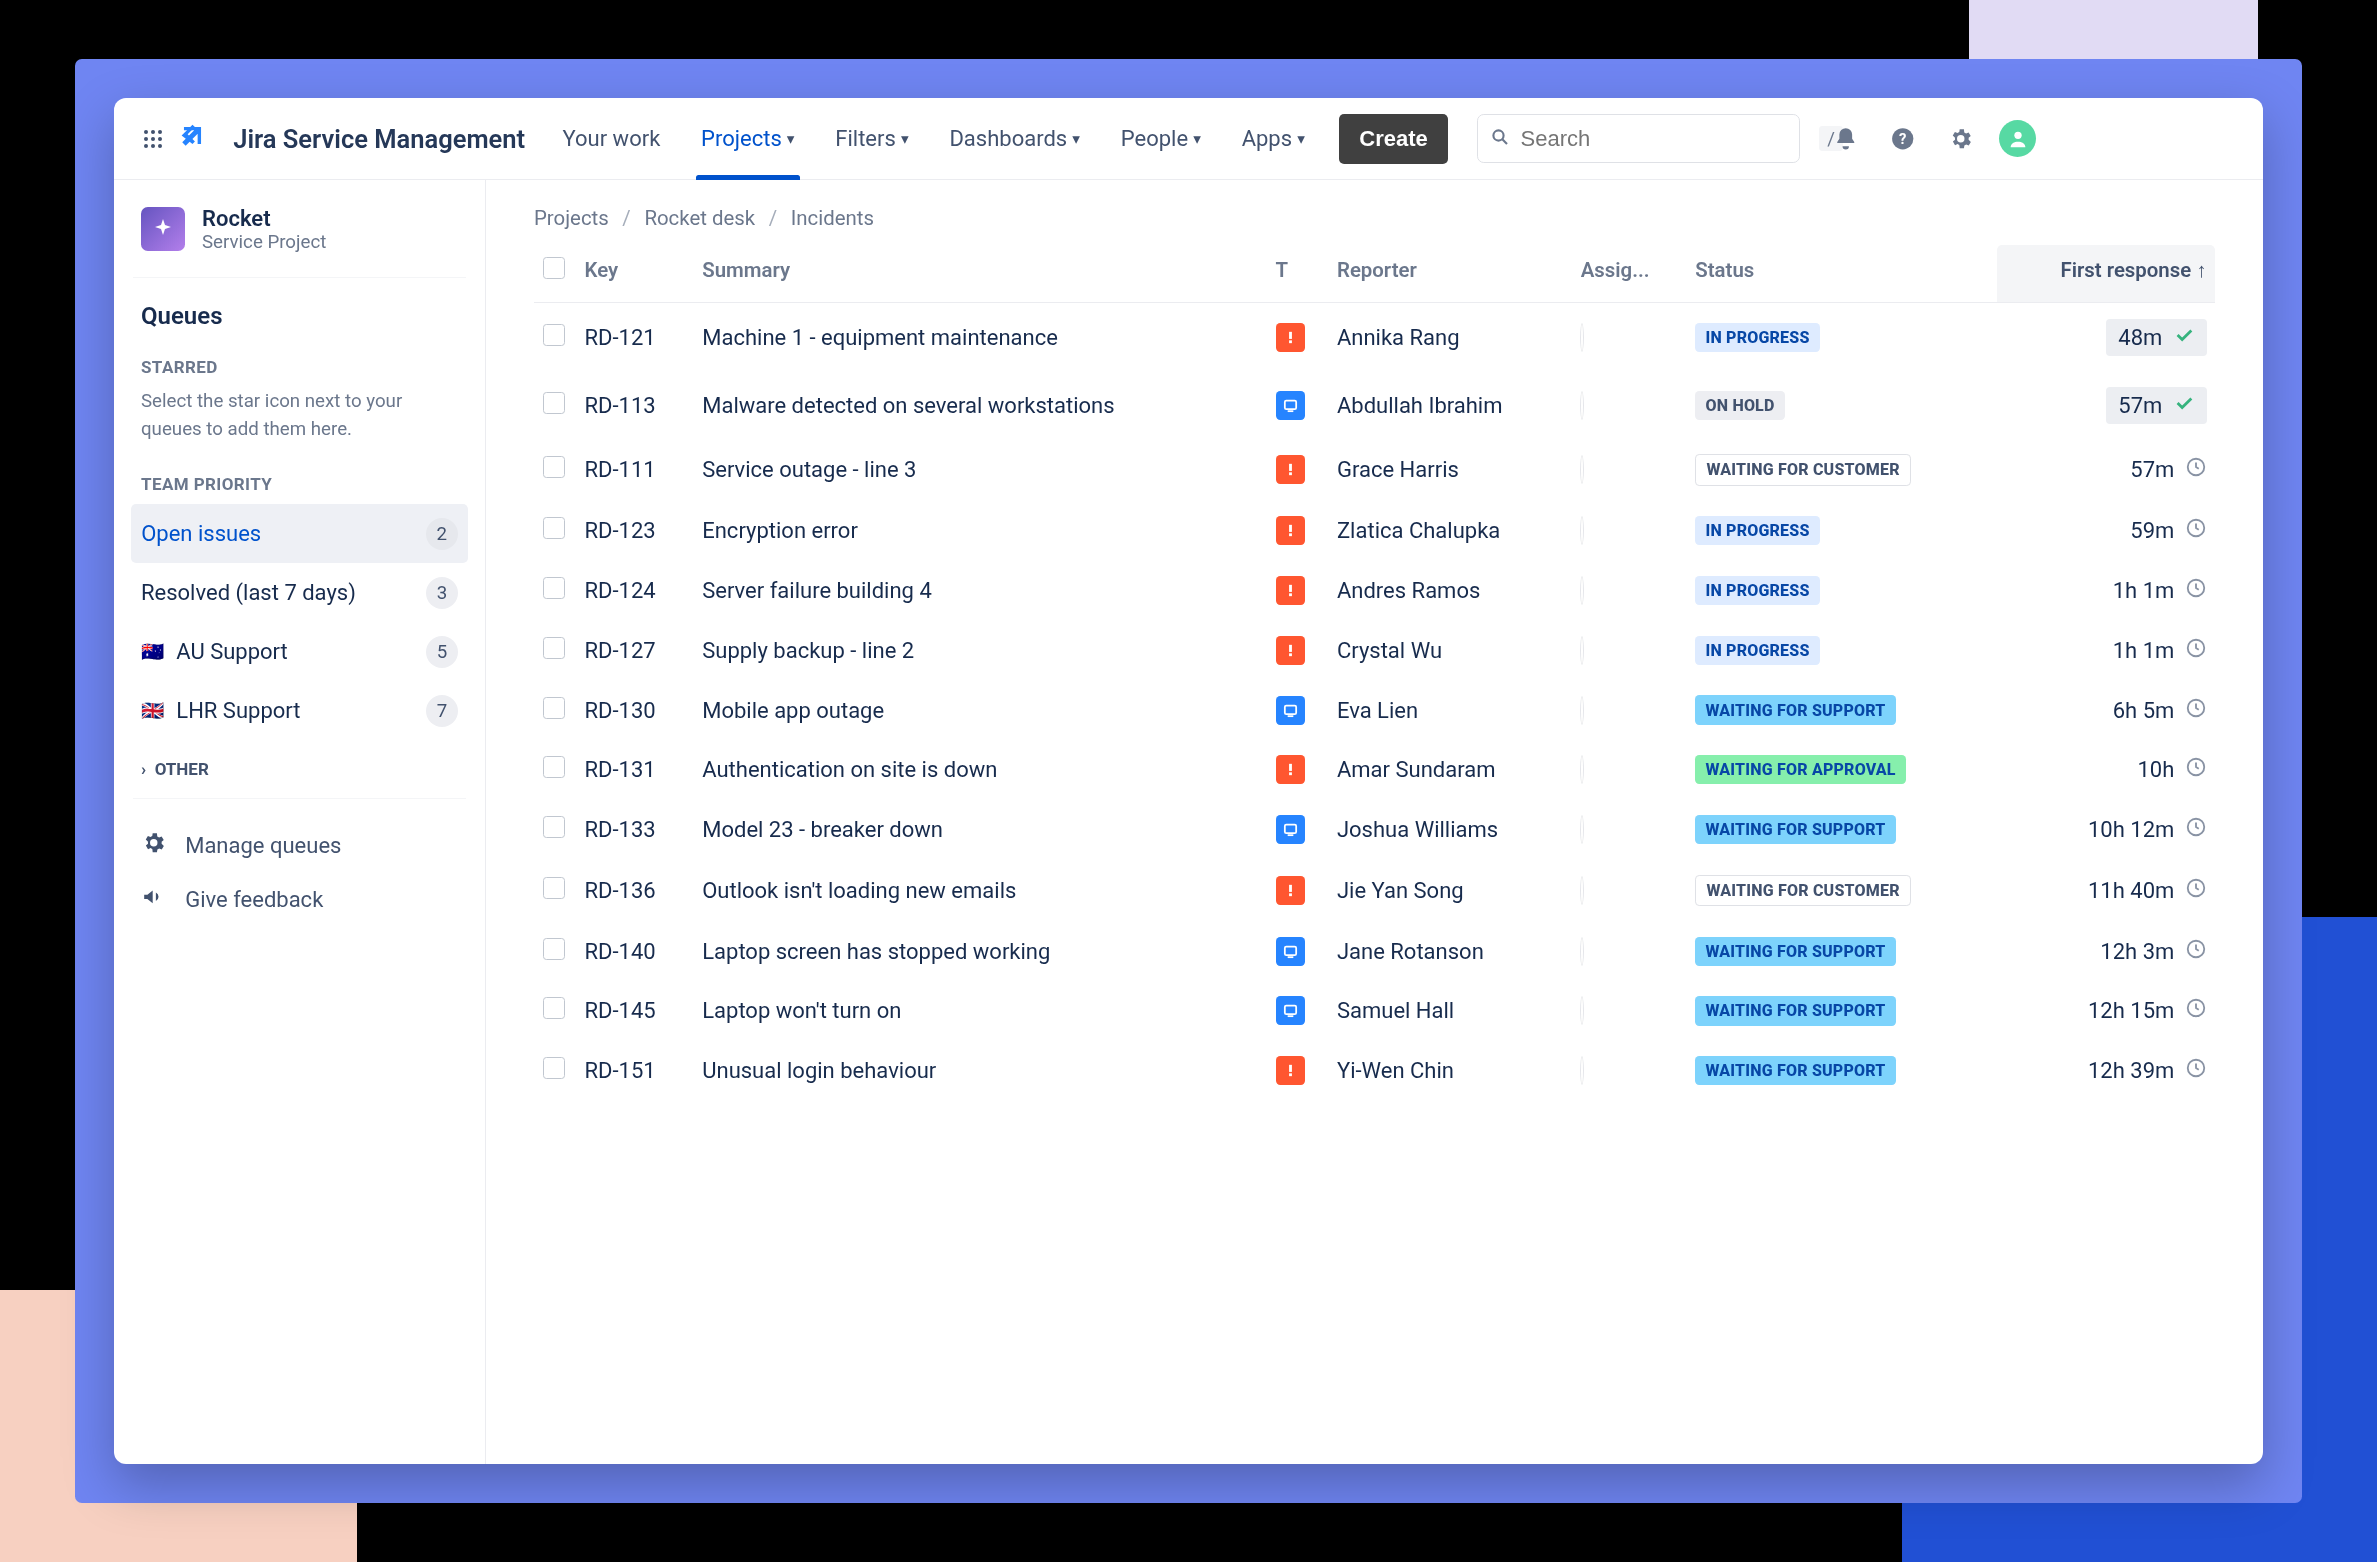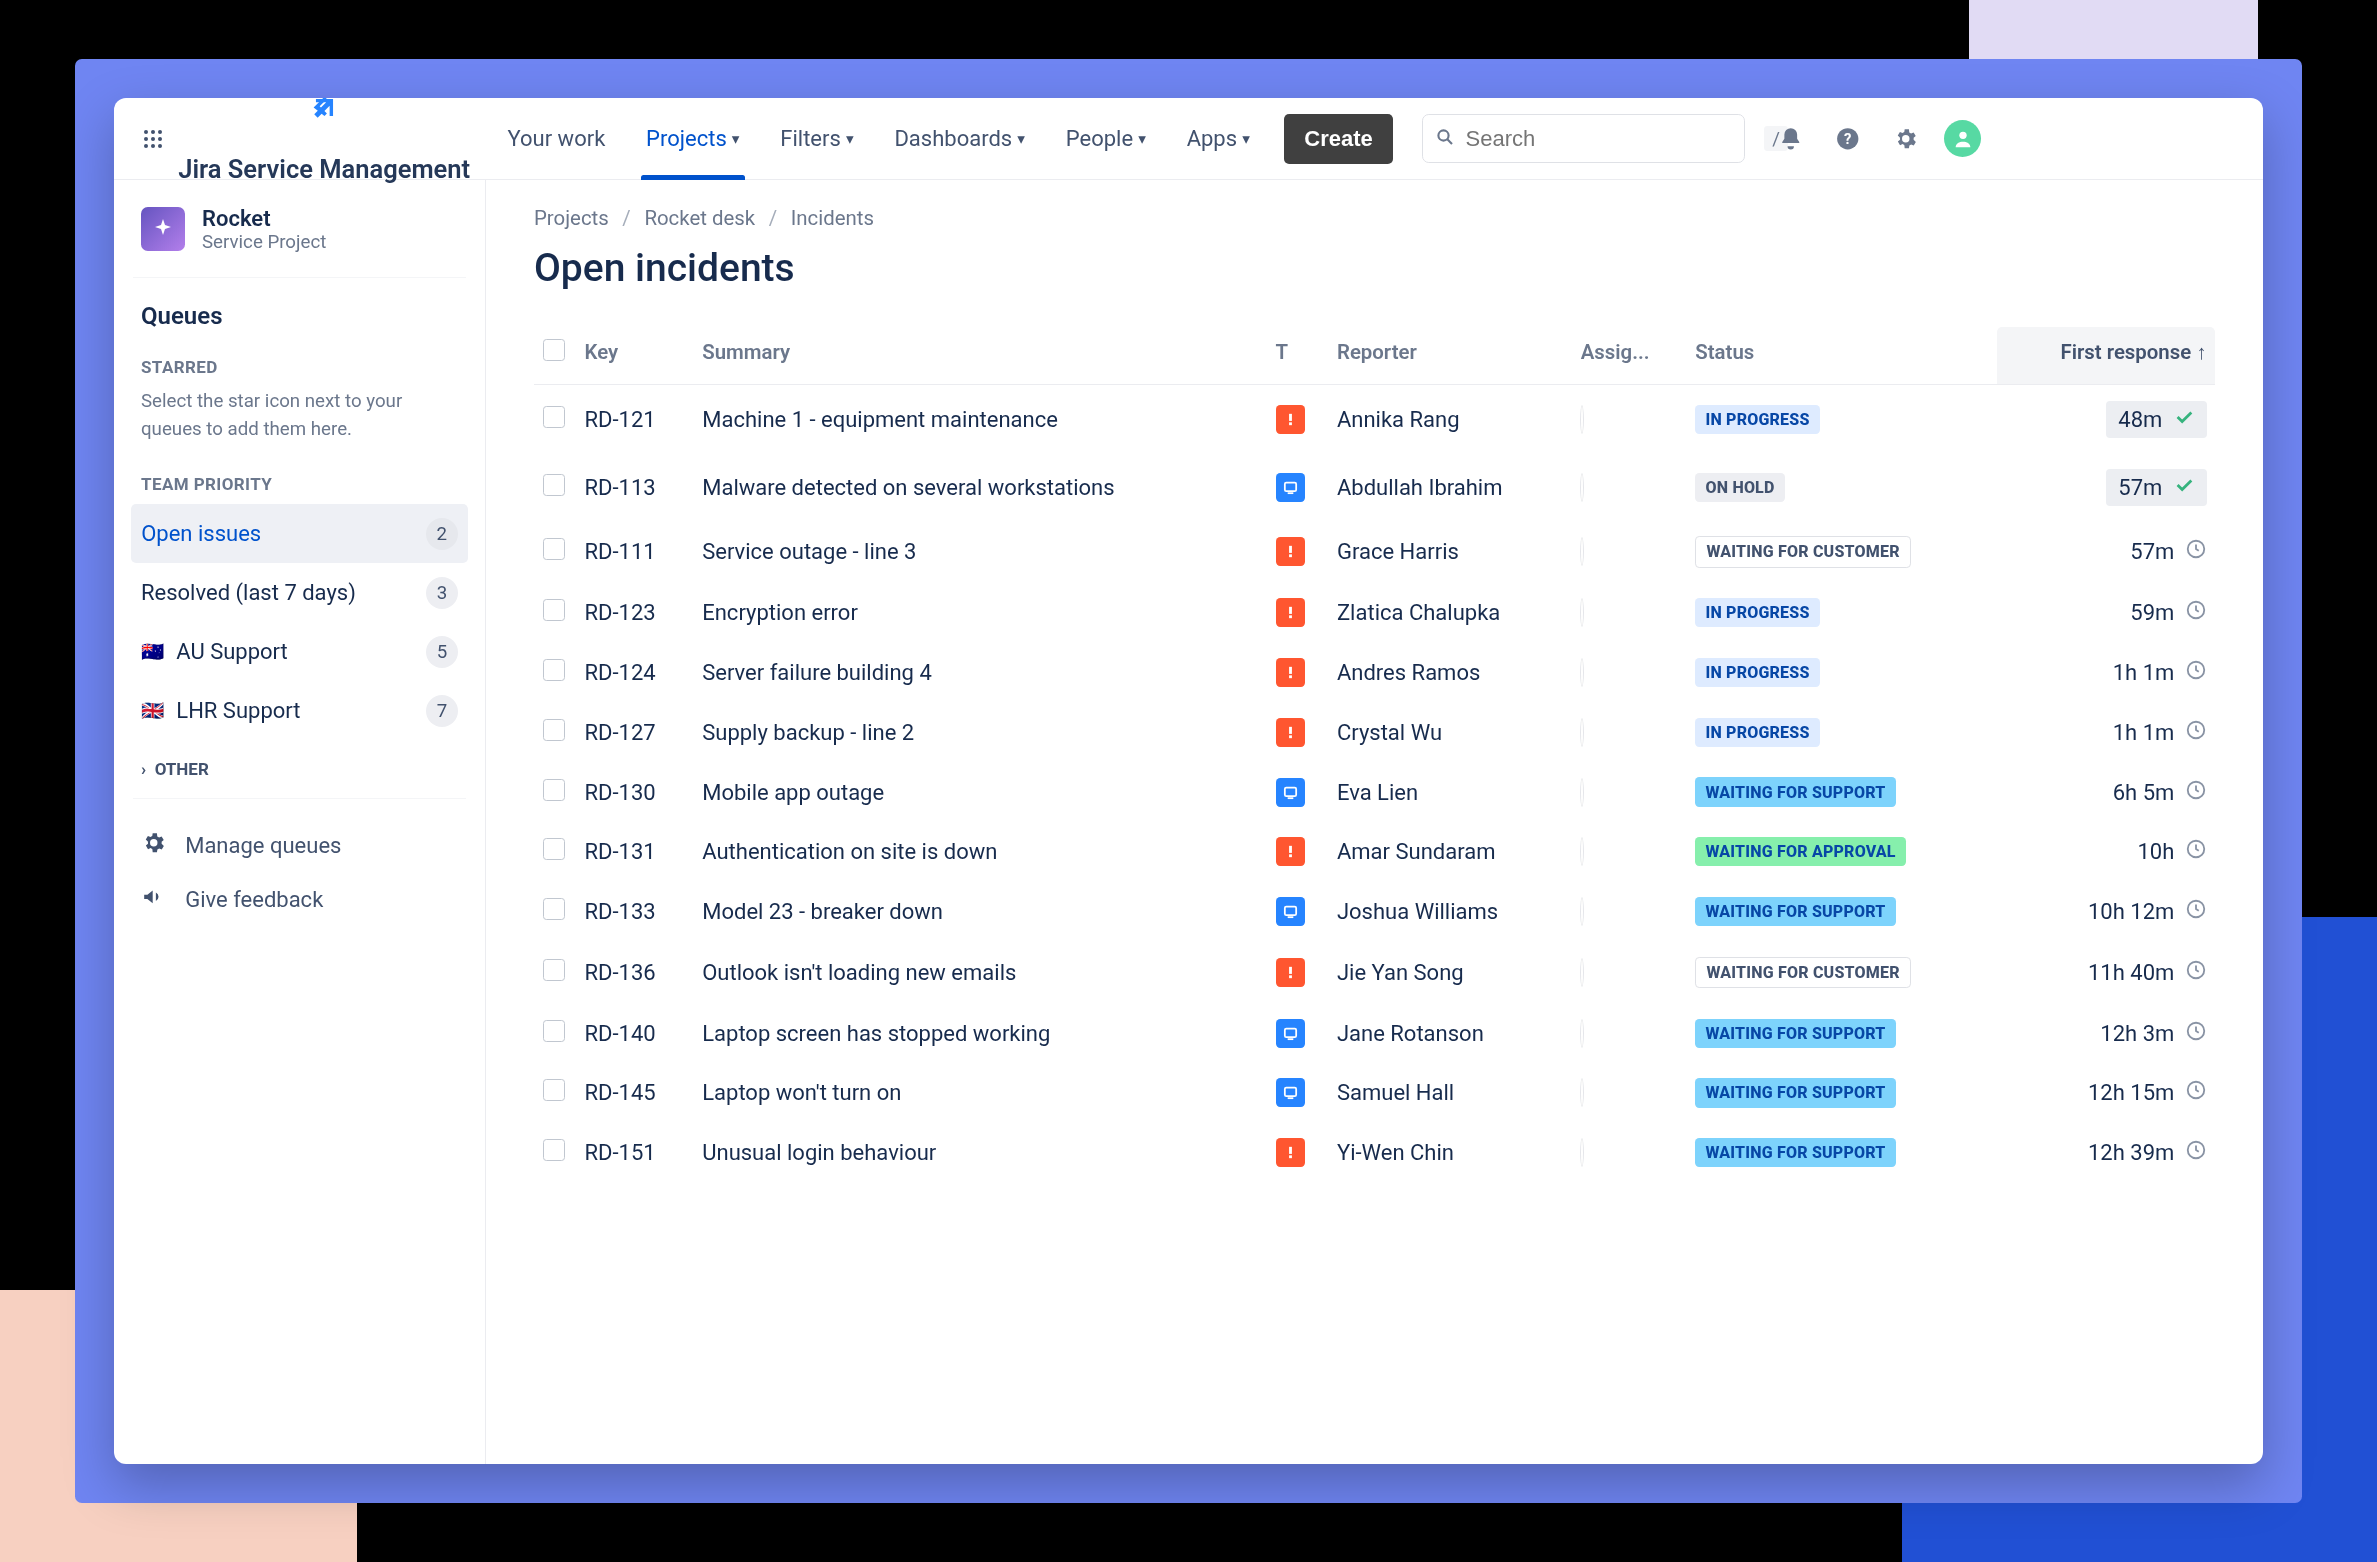--- a/index.html
+++ b/index.html
@@ -17,21 +17,21 @@
   }
   .app {
     width:100%; height:100%; background:#fff; border-radius:12px;
     box-shadow:0 20.4px 51px rgba(0,0,0,0.25);
     display:flex; flex-direction:column; overflow:hidden;
   }
 
   
   .topbar { height:82px; padding:0 20.4px; display:flex; align-items:center; border-bottom:0.8px solid #EBECF0; gap:6.8px; }
   .app-switcher { width:37px; height:37px; display:flex; align-items:center; justify-content:center; color:#42526E; border-radius:5.1px; }
-  .brand { display:flex; align-items:center; gap:26px; color:#253858; font-weight:600; font-size:25.5px; margin-right:15.3px; white-space:nowrap;flex-direction:column; }
+  .brand { display:flex; align-items:center; gap:26px; color:#253858; font-weight:600; font-size:25.5px; margin-right:15.3px; white-space:nowrap; }
   .brand-icon { color:#2684FF; }
   .nav { display:flex; align-items:center; gap:10.2px; }
   .nav-item { display:flex; align-items:center; gap:5.1px; height:82px; padding:0 15.3px; font-size:22px; color:#42526E; cursor:pointer; position:relative; }
   .nav-item.active { color:#0052CC; }
   .nav-item.active::after { content:""; position:absolute; left:10.2px; right:10.2px; bottom:0; height:4.2px; background:#0052CC; border-radius:2.5px 2.5px 0 0; }
   .chev { font-size:15.3px; color:#42526E; }
   .create-btn { margin-left:12px; background:#404040; color:#fff; font-size:22px; font-weight:600; padding:12px 20.4px; border-radius:5.1px; border:none; cursor:pointer; }
   .search { flex:1; max-width:323px; margin-left:22px; height:49px; border:1.7px solid #DFE1E6; border-radius:6.8px; display:flex; align-items:center; padding:0 12px; gap:10.2px; color:#7A869A; }
   .search input { flex:1; border:none; font-size:22px; color:#172B4D; background:transparent; outline:none; }
   .search-kbd { background:#F4F5F7; color:#6B778C; border-radius:3.4px; padding:1.7px 8.5px; font-size:18.7px; }
@@ -263,21 +263,20 @@
     </div>
 
     <div class="main" data-interactable="false">
       <div class="crumbs" data-interactable="false">
         <span data-interactable="true">Projects</span>
         <span class="sep" data-interactable="false">/</span>
         <span data-interactable="true">Rocket desk</span>
         <span class="sep" data-interactable="false">/</span>
         <span data-interactable="true">Incidents</span>
       </div>
-      <div class="page-title" data-interactable="false">Open incidents</div>
 
       <table class="queue" data-interactable="false">
         <thead>
               <tr>
           <th style="width:42px"><span class="chk" data-interactable="true"></span></th>
           <th data-interactable="true">Key</th>
           <th data-interactable="true">Summary</th>
           <th data-interactable="true">T</th>
           <th data-interactable="true">Reporter</th>
           <th data-interactable="true">Assig...</th>

